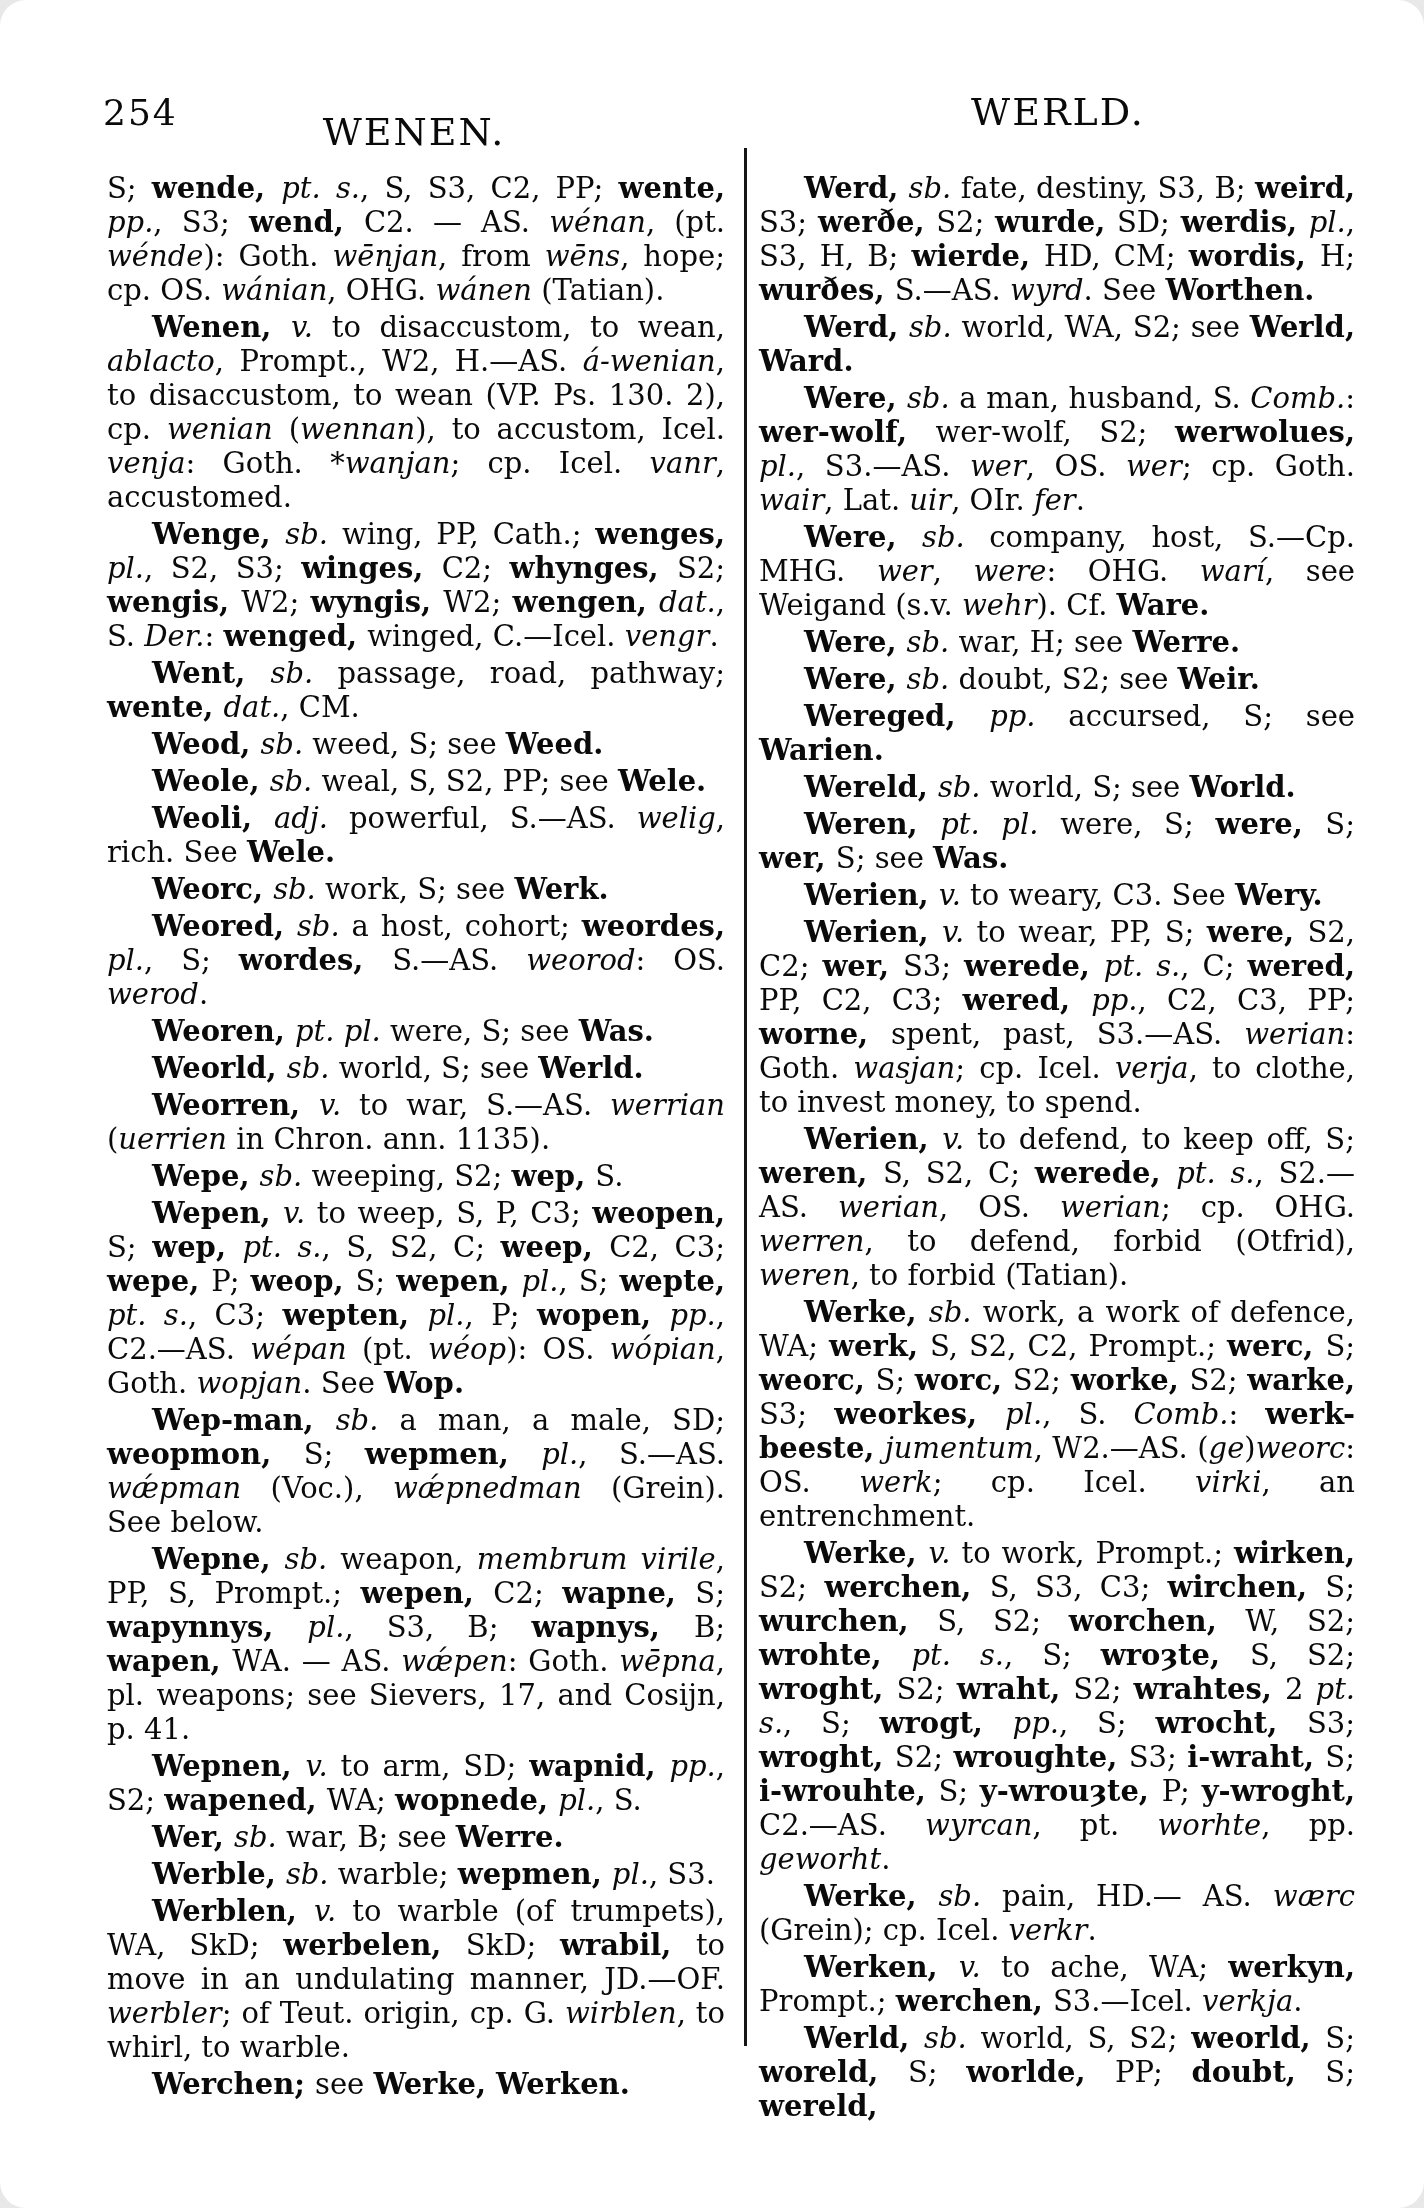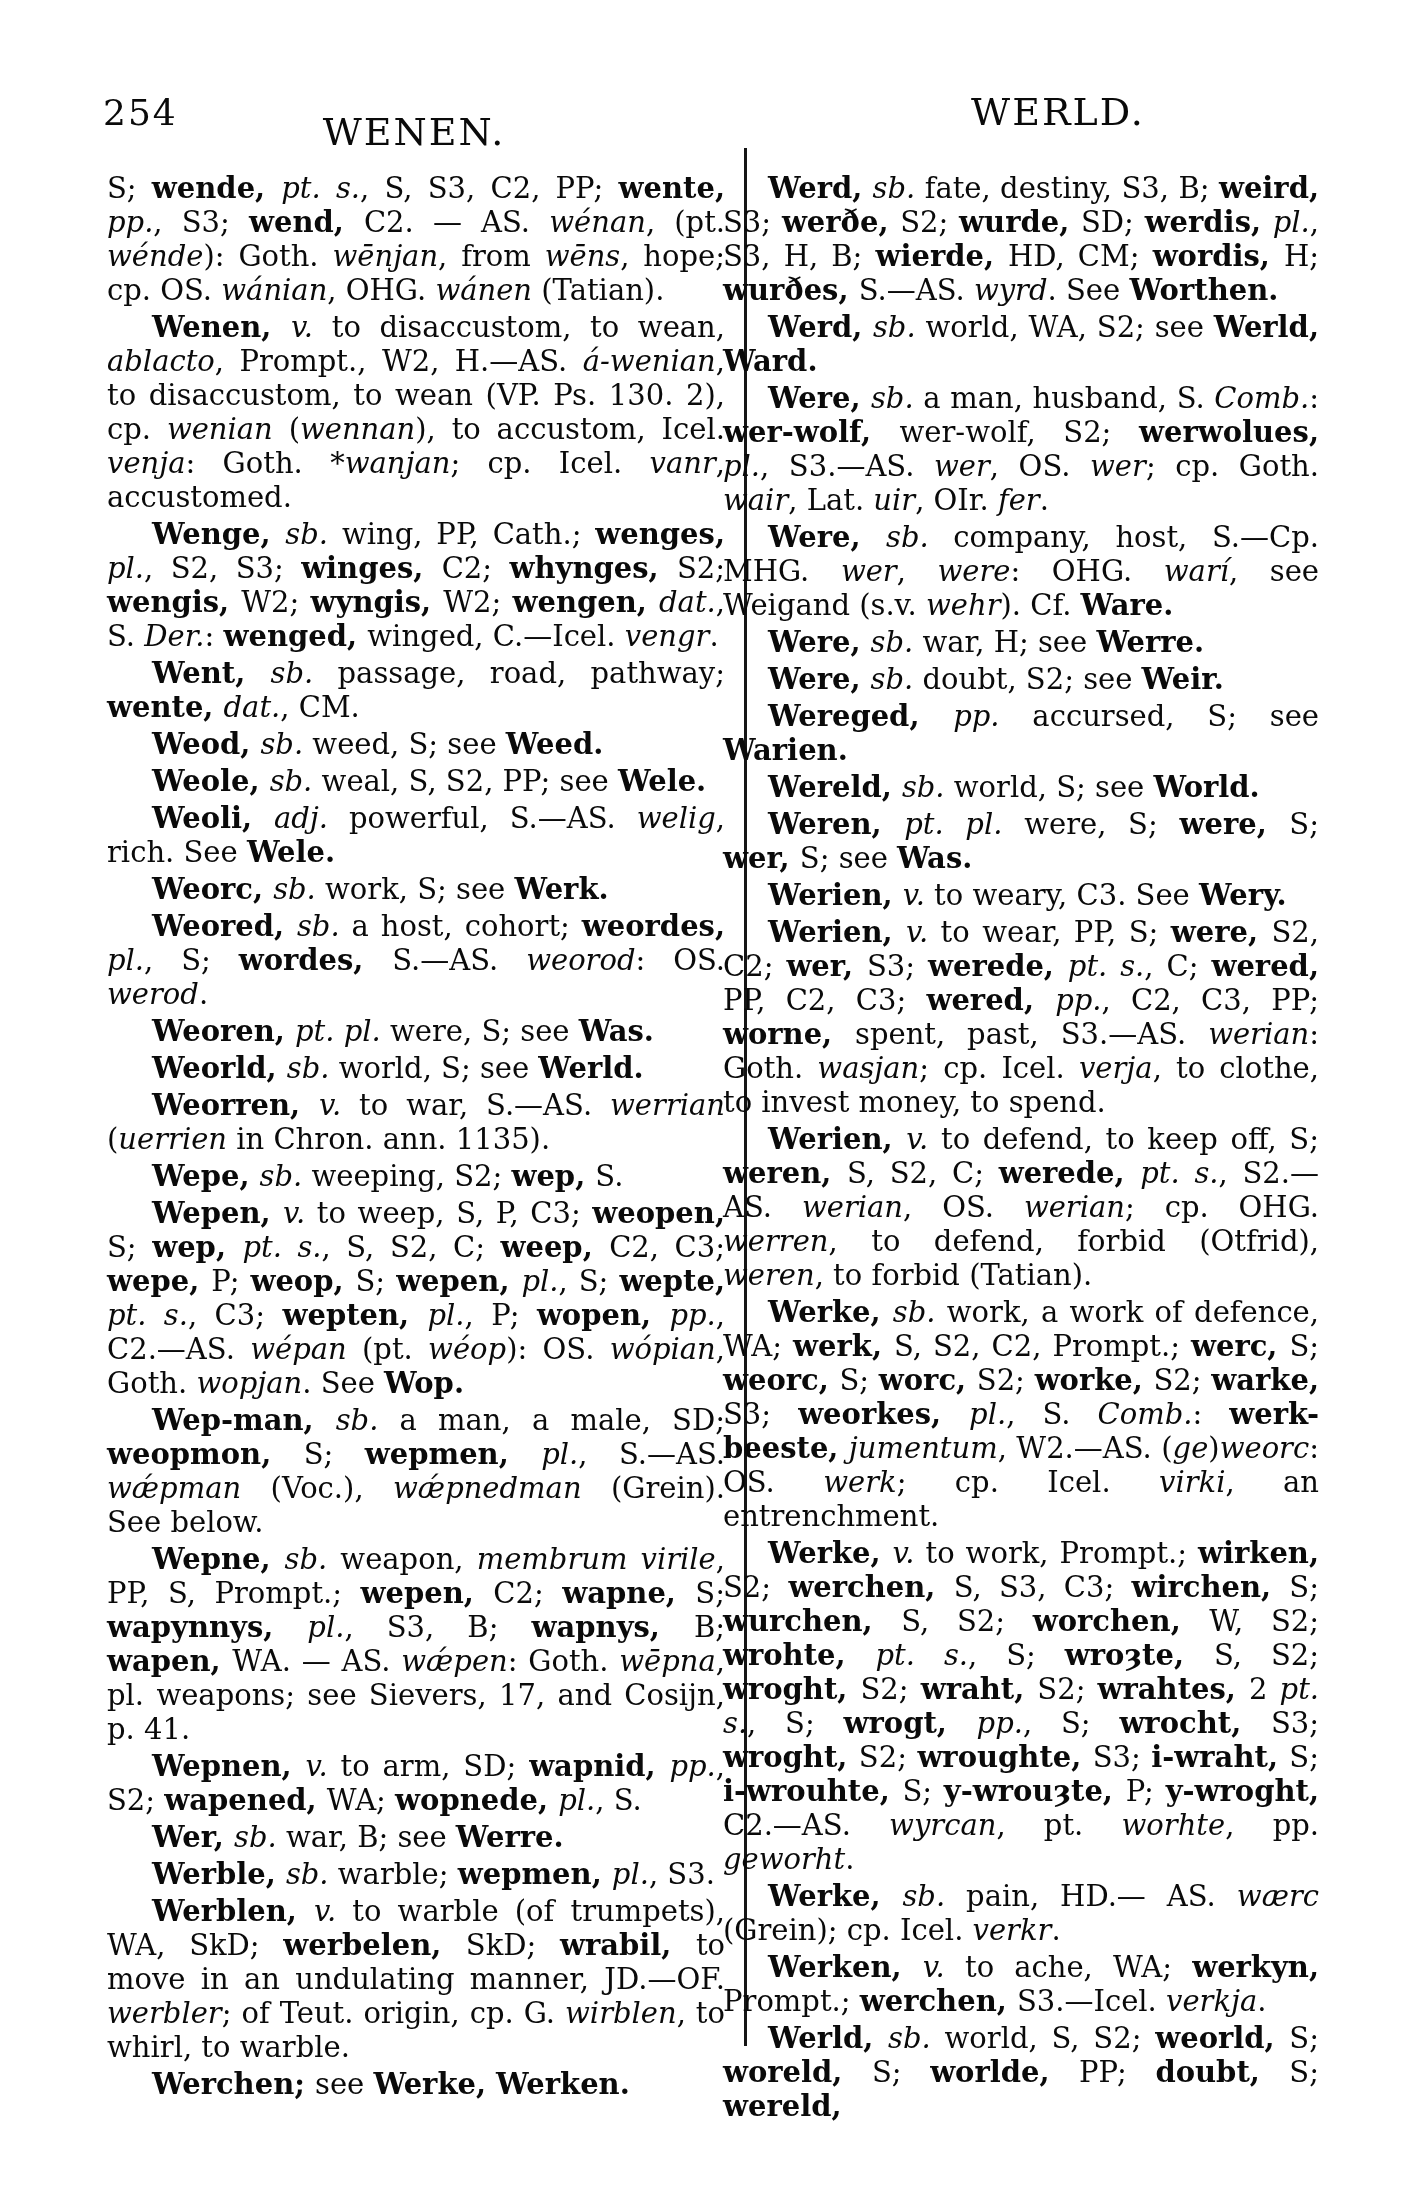--- a/index.html
+++ b/index.html
@@ -9,20 +9,21 @@
   }
   .page {
     position: relative;
     width: 1424px;
     height: 2208px;
     margin: 0 auto;
     background: #ffffff;
     color: #0a0a0a;
     font-family: "DejaVu Serif", "Liberation Serif", serif;
     overflow: hidden;
+    border-radius: 26px;
   }
   .pagenum {
     position: absolute;
     left: 103px;
     top: 92px;
     font-size: 36px;
     letter-spacing: 2px;
   }
   .running-head {
     position: absolute;
@@ -43,21 +44,21 @@
     background: #151515;
   }
   .col {
     position: absolute;
     top: 168px;
     font-size: 29px;
     line-height: 34px;
     text-align: justify;
   }
   .col-left  { left: 104px; width: 624px; }
-  .col-right { left: 720px; width: 602px; }
+  .col-right { left: 756px; width: 602px; }
   .entry {
     margin: 3px;
     text-indent: 45px;
   }
   .entry.cont { text-indent: 0; }
   .b { font-weight: bold; }
   .i { font-style: italic; }
 </style>
 </head>
 <body>

